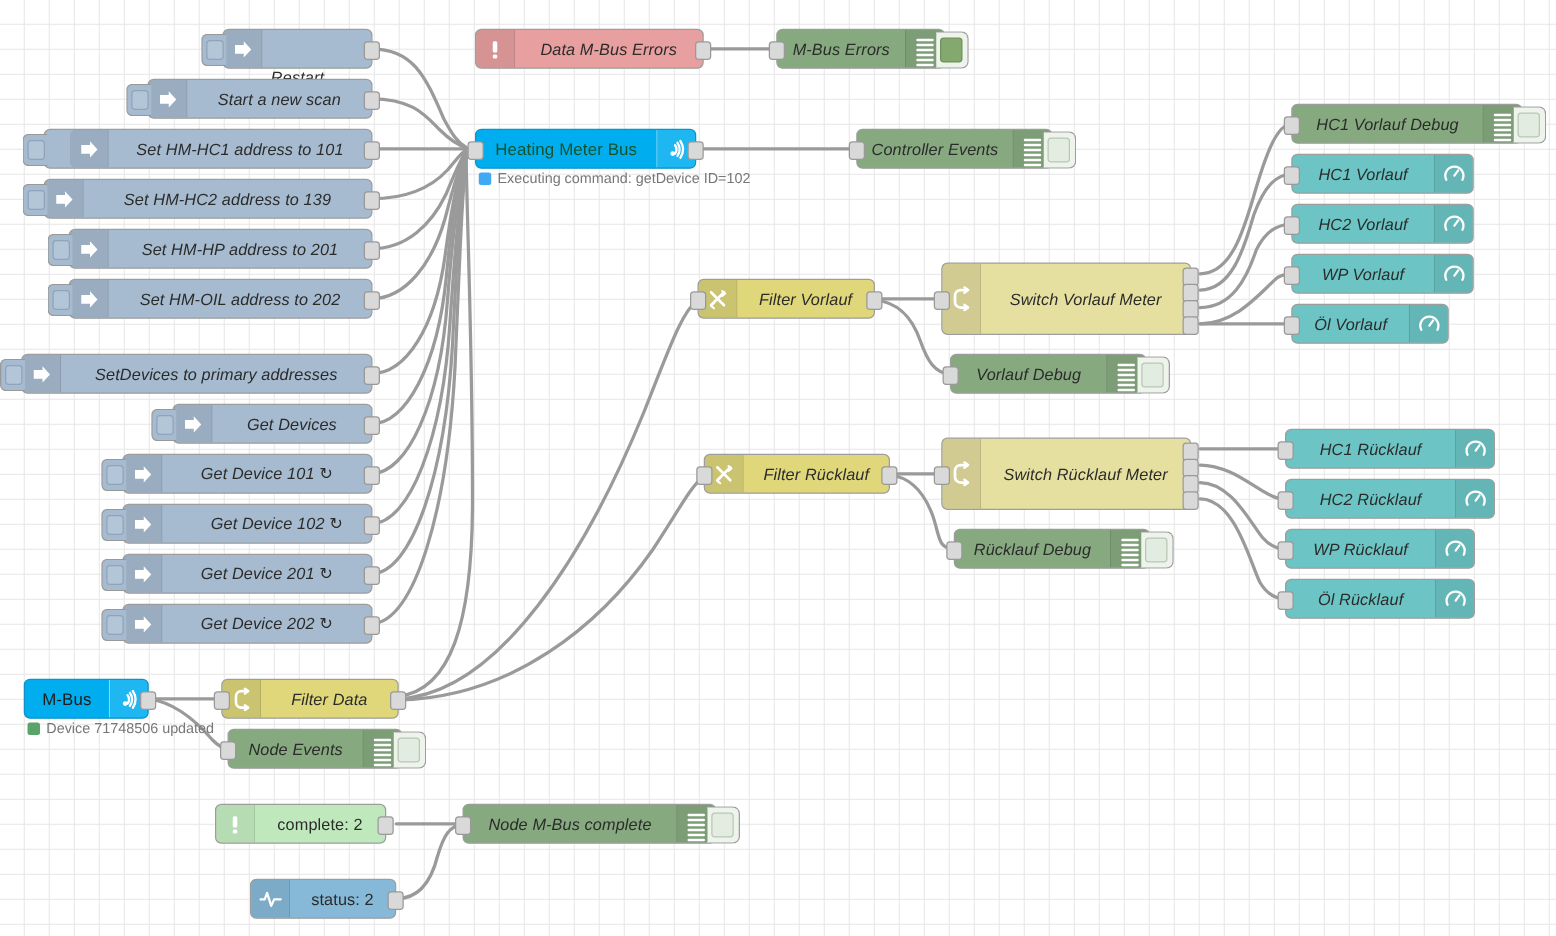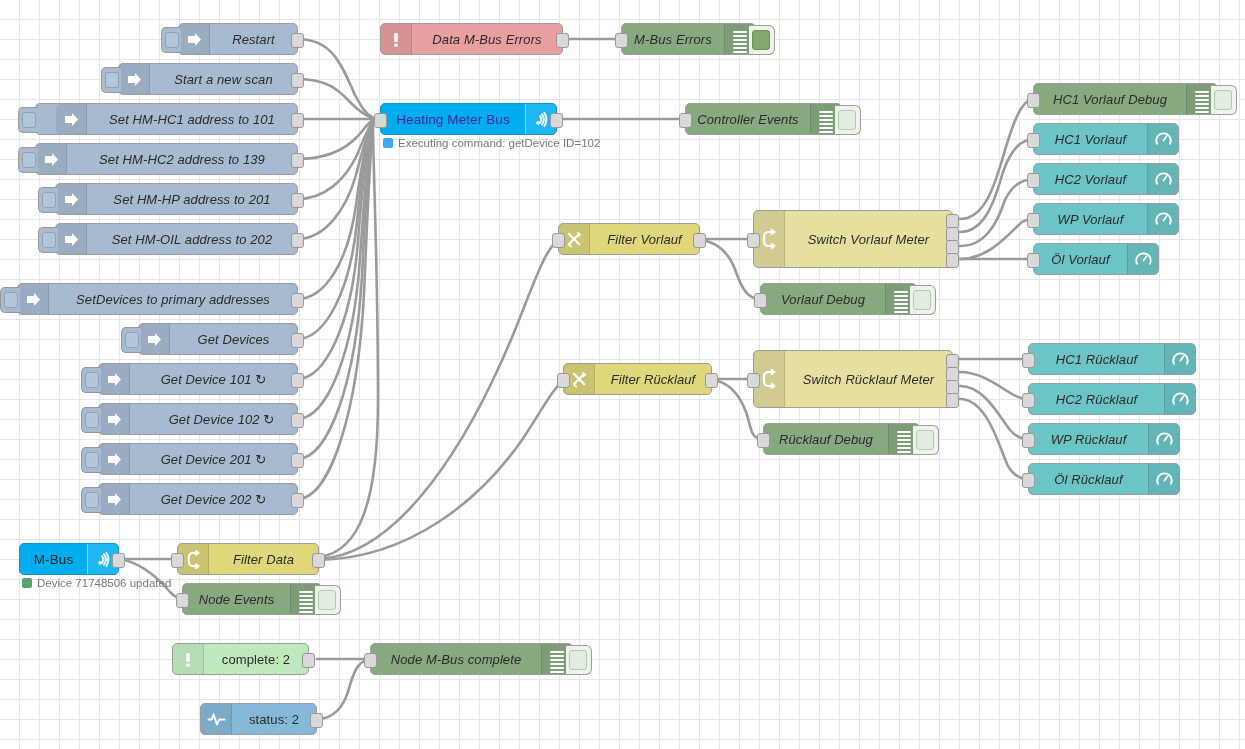--- a/index.html
+++ b/index.html
@@ -223,21 +223,21 @@
     <path d="M960,359 C 985,359 1005,359 1025,359"></path>
     <path d="M960,372 C 985,372 1005,392 1018,397 C 1022,399 1025,399 1028,399"></path>
     <path d="M960,386 C 985,386 1000,418 1010,430 C 1016,437 1022,439 1028,439"></path>
     <path d="M960,399 C 988,399 1000,450 1008,466 C 1014,476 1022,479 1028,479"></path>
 
     <path d="M317,659 C 340,659 355,659 370,659"></path>
 
     <path d="M317,719 C 335,719 345,705 350,685 C 355,668 360,660 370,660"></path>
   </svg>
 
-  <div class="node inject" style="left:178px;top:23px;width:120px;">
+  <div class="node inject" style="left:178px;top:23px;width:120px;flex-direction:column;">
     <div class="btn">
         <i></i>
       </div>
     <div class="icell">
       <svg width="17" height="17" viewBox="0 0 17 17">
           <path d="M2 5h7V2l6 6.5L9 15v-3H2z" fill="#fff"></path>
         </svg>
     </div>
     <div class="lbl">Restart</div>
     <div class="port out"></div>
@@ -410,21 +410,21 @@
           <span></span>
           <span></span>
           <span></span>
           <span></span>
         </div>
     </div>
   </div>
 
   <div class="node" style="left:380px;top:103px;width:177px;background:#00aeef;border-color:#0f93c7;">
     <div class="port in"></div>
-    <div class="lbl plain" style="color:#4c1d95;font-size:13.5px;">Heating Meter Bus</div>
+    <div class="lbl plain" style="color:#14532d;font-size:13.5px;">Heating Meter Bus</div>
     <div class="icell-r" style="background:rgba(255,255,255,.12);border-left-color:rgba(255,255,255,.45);">
       <svg width="19" height="19" viewBox="0 0 20 20">
         <circle cx="6.5" cy="13.5" r="2" fill="#fff"></circle>
         <path d="M8.5 13.5 A 6 6 0 0 0 8.5 6.5" stroke="#fff" stroke-width="2" fill="none" stroke-linecap="round"></path>
         <path d="M10.5 15.5 A 9.5 9.5 0 0 0 10.5 4.5" stroke="#fff" stroke-width="2" fill="none" stroke-linecap="round"></path>
         <path d="M13 17 A 13 13 0 0 0 13 3" stroke="#fff" stroke-width="2" fill="none" stroke-linecap="round"></path>
       </svg>
     </div>
     <div class="port out"></div>
   </div>

